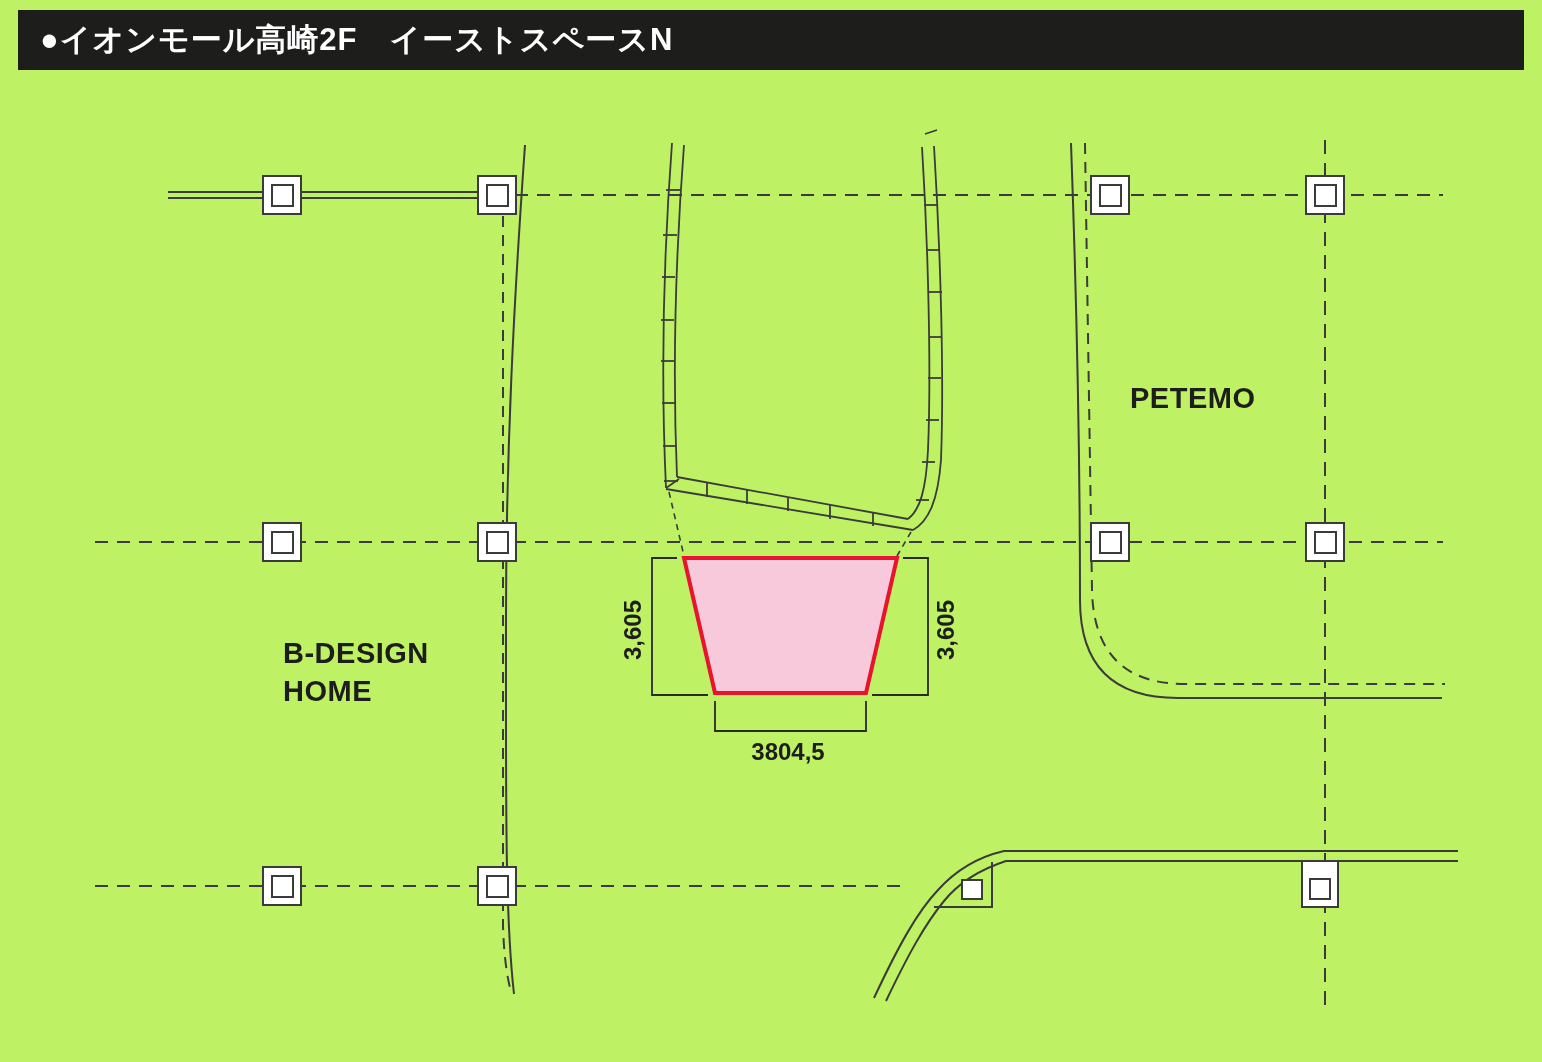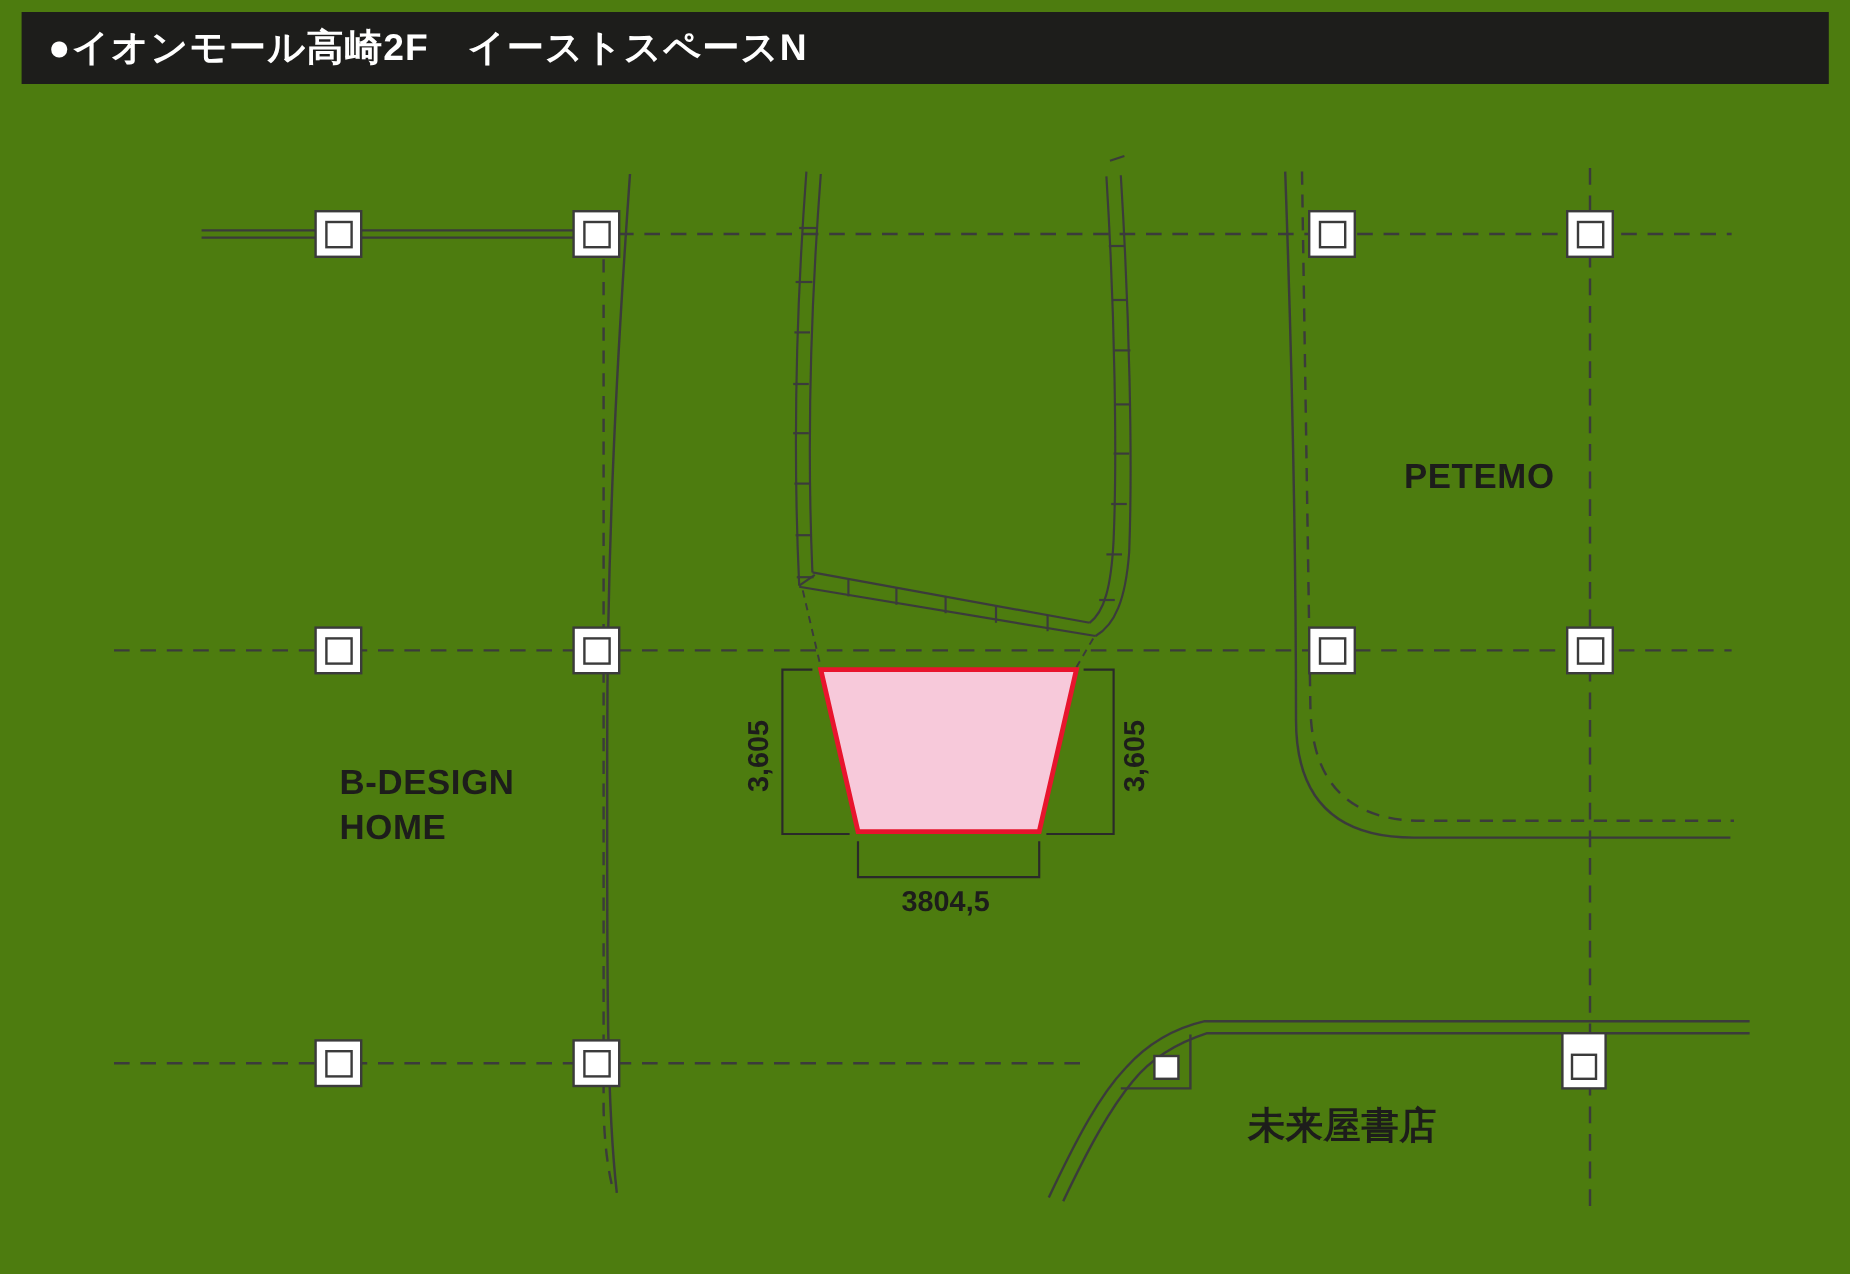--- a/index.html
+++ b/index.html
@@ -1,17 +1,17 @@
 <!DOCTYPE html>
 <html><head>
 <meta charset="utf-8">
 <style>
   html,body{margin:0;padding:0;background:#ffffff;}
   #stage{
-    position:relative;width:1542px;height:1062px;background:#4d7c0f;overflow:hidden;
+    position:relative;width:1542px;height:1062px;background:#bef264;overflow:hidden;
     font-family:"Liberation Sans",sans-serif;color:#1d1d1b;
   }
   #plan-svg{position:absolute;left:0;top:0;width:1542px;height:1062px;}
   .hdr{
     position:absolute;left:18px;top:10px;width:1506px;height:60px;
     background:#1d1d1b;display:flex;align-items:center;
   }
   .hdr-title{
     color:#ffffff;font-weight:bold;font-size:31px;letter-spacing:1px;
     padding-left:22px;white-space:pre;
@@ -149,20 +149,19 @@
         </g>
     </g>
   </svg>
 
   <div class="hdr">
     <div class="hdr-title">●イオンモール高崎2F　イーストスペースN</div>
   </div>
 
   <div class="lbl store" style="left:283px;top:653px;">B-DESIGN</div>
   <div class="lbl store" style="left:283px;top:691px;text-align:center;">HOME</div>
-  <div class="lbl store" style="left:1130px;top:398px;margin-left:40px;">PETEMO</div>
-  <div class="lbl store" style="left:1040px;top:938px;font-size:31px;">未来屋書店</div>
+  <div class="lbl store" style="left:1130px;top:398px;">PETEMO</div>
 
   <div class="lbl dim dim-vert" style="left:633px;top:630px;">3,605</div>
   <div class="lbl dim dim-vert" style="left:946px;top:630px;">3,605</div>
   <div class="lbl dim center" style="left:788px;top:752px;">3804,5</div>
 
 </div>
 
 </body></html>

